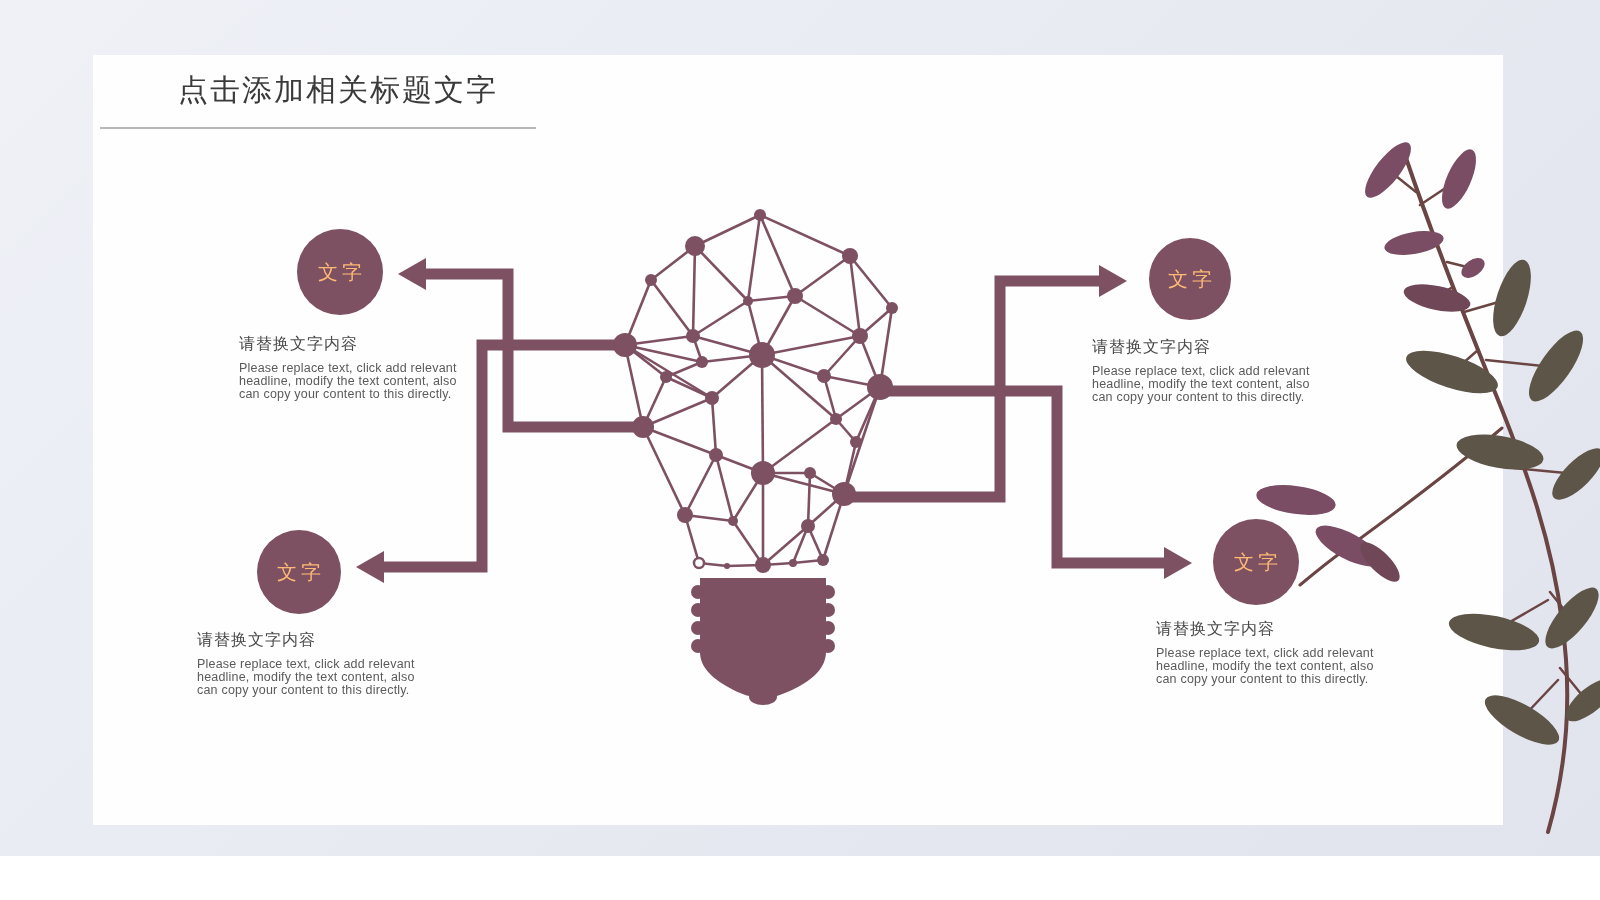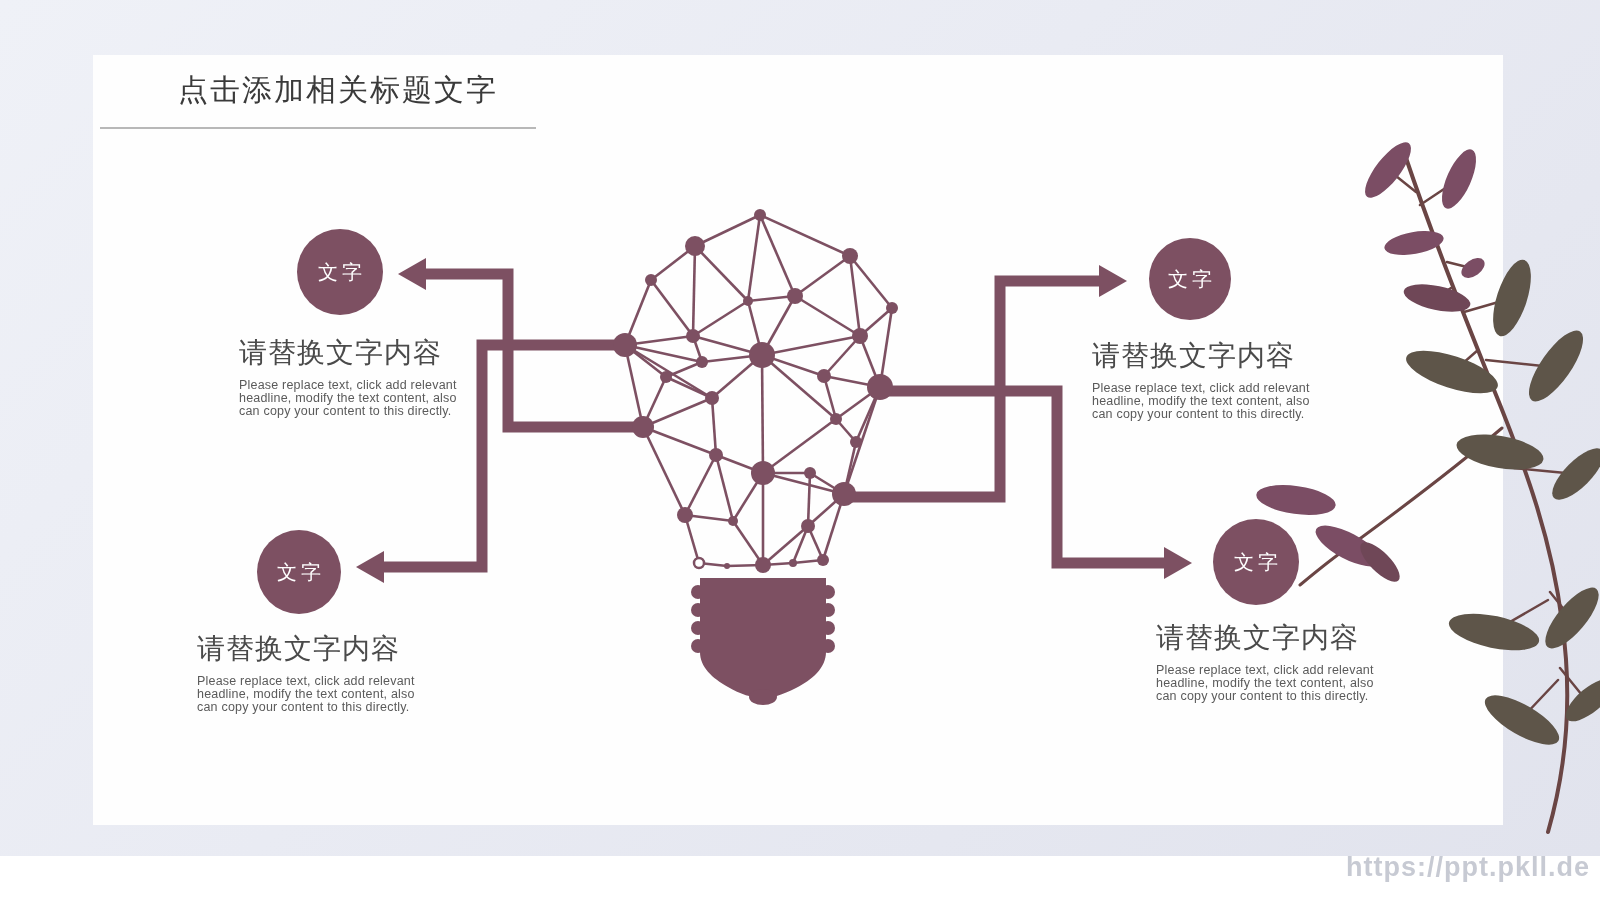--- a/index.html
+++ b/index.html
@@ -14,28 +14,28 @@
   .stage{position:relative;width:1600px;height:856px;
     background:linear-gradient(135deg,#eff1f7 0%,#e9ebf3 45%,#e1e3ed 100%);}
   .slide-card{position:absolute;left:93px;top:55px;width:1410px;height:770px;background:var(--card);}
   .slide-title{position:absolute;left:178px;top:70px;font-size:30px;letter-spacing:2px;
     color:var(--title-text);font-weight:500;}
   .title-underline{position:absolute;left:100px;top:127px;width:436px;height:2px;background:var(--divider);opacity:.75;}
   svg.layer{position:absolute;left:0;top:0;width:1600px;height:900px;pointer-events:none;}
   .gfx-main{z-index:1;}
   .gfx-plant{z-index:3;}
   .badge{position:absolute;z-index:2;border-radius:50%;background:var(--accent);
-    color:#ffffff;display:flex;align-items:center;justify-content:center;
+    color:#fdba74;display:flex;align-items:center;justify-content:center;
     font-size:20px;letter-spacing:4px;text-indent:4px;}
   .badge-tl{left:297px;top:229px;width:86px;height:86px;}
   .badge-bl{left:257px;top:530px;width:84px;height:84px;}
   .badge-tr{left:1149px;top:238px;width:82px;height:82px;}
   .badge-br{left:1213px;top:519px;width:86px;height:86px;}
   .callout{position:absolute;z-index:2;width:236px;}
-  .callout .heading{font-size:28px;color:var(--heading-text);font-weight:500;
+  .callout .heading{font-size:16px;color:var(--heading-text);font-weight:500;
     letter-spacing:1px;margin-bottom:7px;}
   .callout .body{font-size:12.5px;line-height:13px;color:var(--body-text);
     white-space:pre-line;letter-spacing:.2px;}
   .callout-tl{left:239px;top:334px;}
   .callout-bl{left:197px;top:630px;}
   .callout-tr{left:1092px;top:337px;}
   .callout-br{left:1156px;top:619px;width:244px;}
   .watermark{position:absolute;z-index:4;right:10px;top:852px;font-size:27px;font-weight:600;
     letter-spacing:1px;color:var(--watermark-text);}
 </style>
@@ -236,14 +236,13 @@
       <ellipse fill="var(--leaf-olive)" cx="1556" cy="366" rx="42" ry="15" transform="rotate(-55 1556 366)"></ellipse>
       <ellipse fill="var(--leaf-olive)" cx="1500" cy="452" rx="44" ry="16" transform="rotate(10 1500 452)"></ellipse>
       <ellipse fill="var(--leaf-olive)" cx="1578" cy="474" rx="34" ry="13" transform="rotate(-45 1578 474)"></ellipse>
       <ellipse fill="var(--leaf-olive)" cx="1494" cy="632" rx="46" ry="16" transform="rotate(12 1494 632)"></ellipse>
       <ellipse fill="var(--leaf-olive)" cx="1572" cy="618" rx="38" ry="14" transform="rotate(-50 1572 618)"></ellipse>
       <ellipse fill="var(--leaf-olive)" cx="1522" cy="720" rx="42" ry="15" transform="rotate(30 1522 720)"></ellipse>
       <ellipse fill="var(--leaf-olive)" cx="1590" cy="700" rx="30" ry="12" transform="rotate(-40 1590 700)"></ellipse>
     </g>
   </svg>
 
-  <div class="watermark">https://ppt.pkll.de</div>
 </div>
 
 </body></html>

